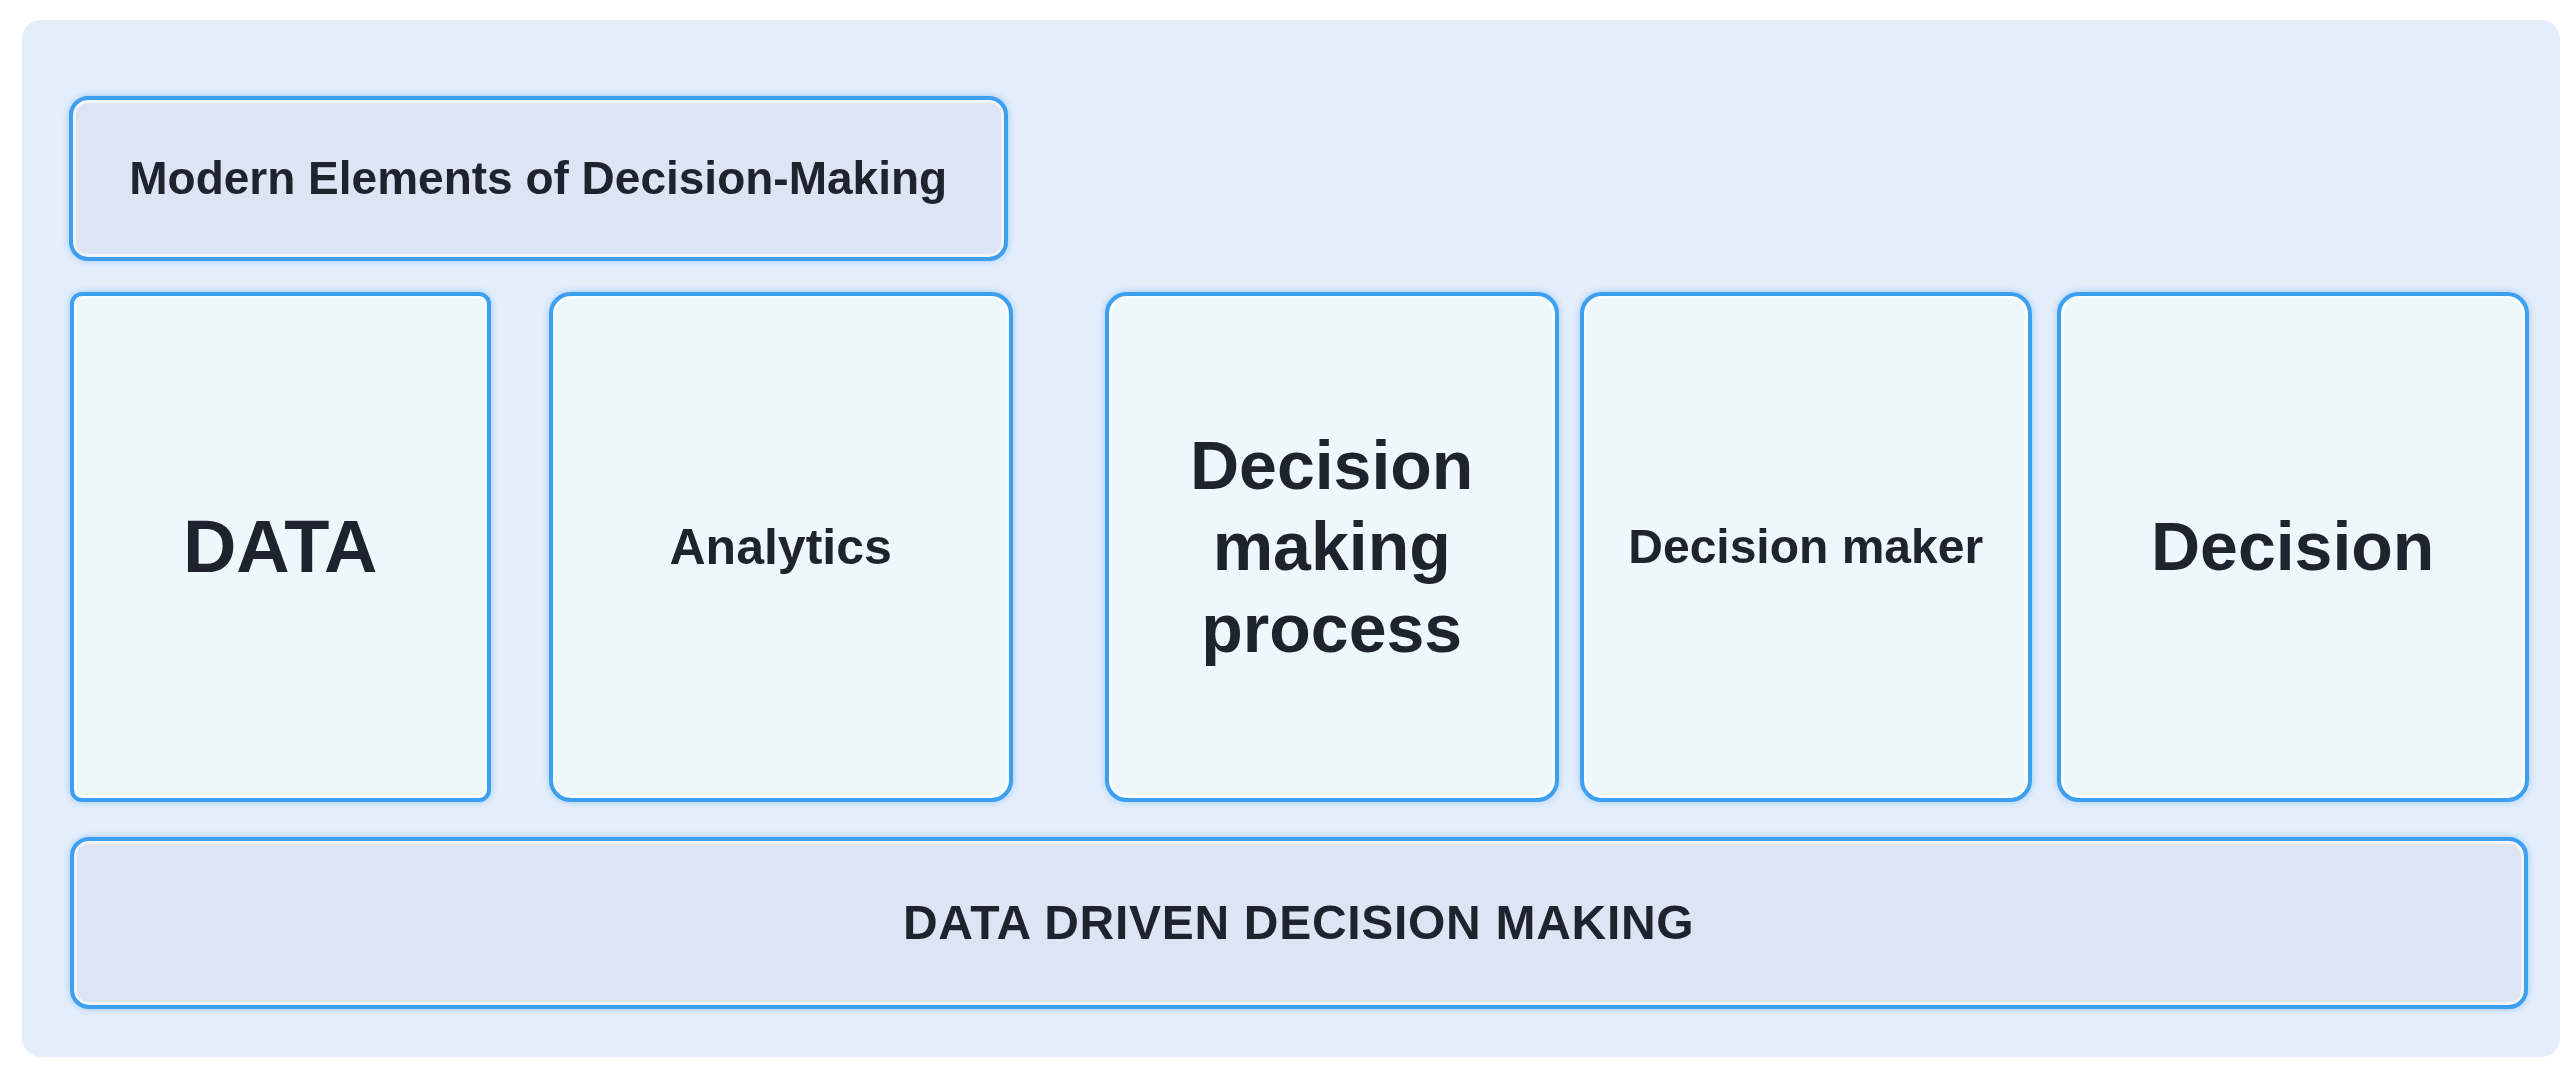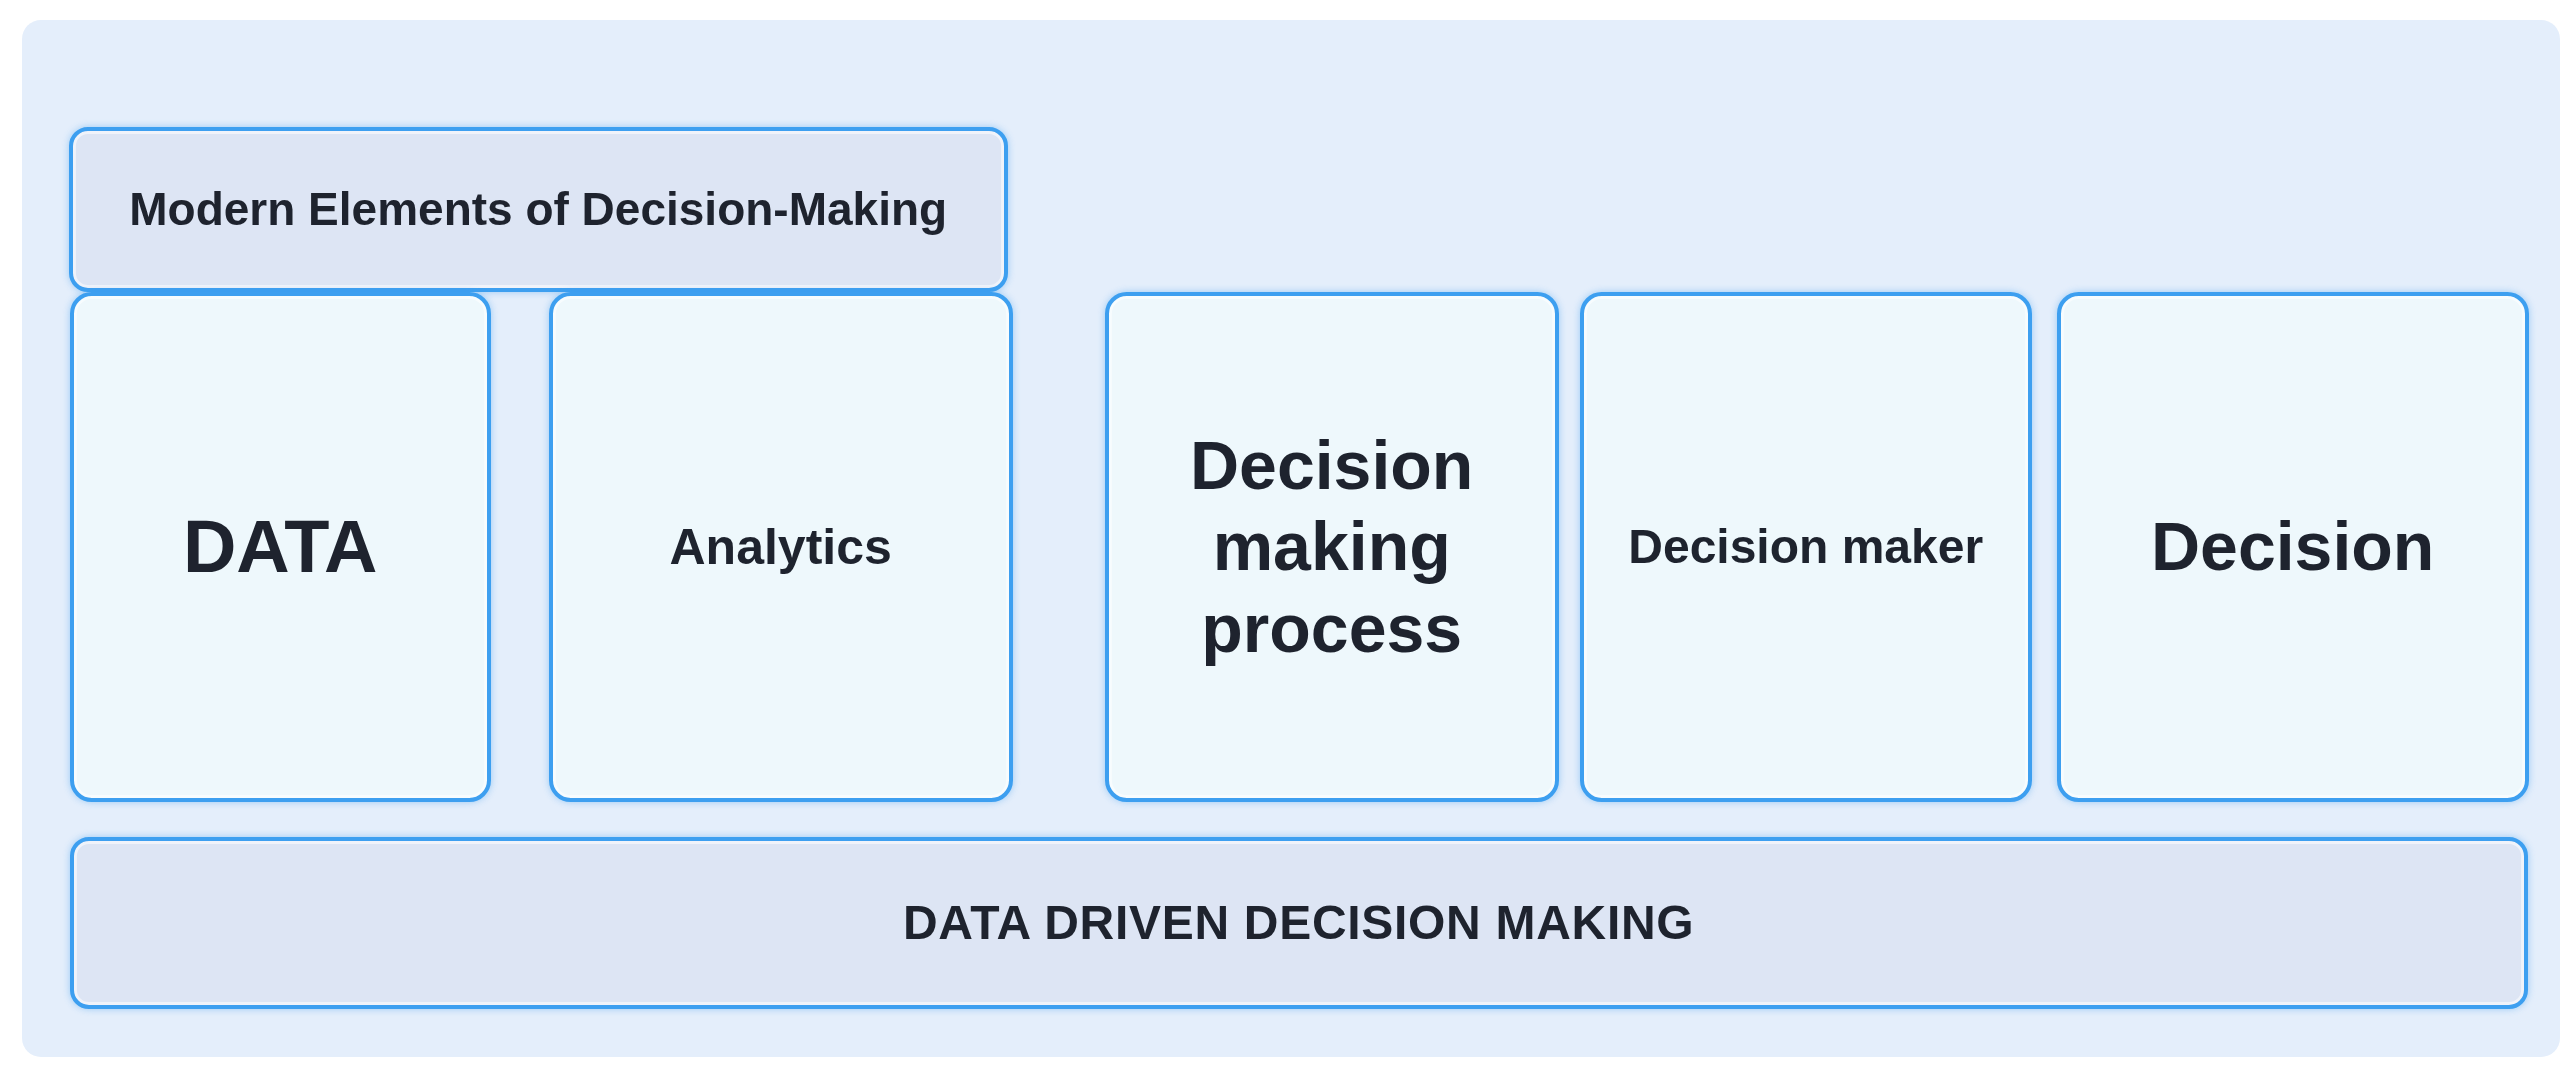--- a/index.html
+++ b/index.html
@@ -38,32 +38,31 @@
                 inset 0 0 0 2.9px rgba(255, 255, 255, 0.55);
     line-height: 1.2;
   }
   .hdr {
     background: var(--header-fill, #dde5f4);
     border-radius: 19px;
     top: 76px;
     height: 165px;
     font-size: 46px;
     white-space: nowrap;
-    margin-top: 31px;
   }
   .hdr-modern    { left: 47px;   width: 939px; }
   .hdr-classical { left: 1090px; width: 1409px; }
   .cell {
     background: var(--box-fill, #eef8fc);
     border-radius: 21.7px;
     top: 272px;
     height: 510px;
     padding: 0 26px;
   }
-  .cell-data      { left: 48px;   width: 421px; font-size: 74px; }
+  .cell-data      { left: 48px;   width: 421px; font-size: 74px; border-radius: 12px; }
   .cell-analytics { left: 527px;  width: 464px; font-size: 50px; }
   .cell-dmp       { left: 1083px; width: 454px; font-size: 68px;  }
   .cell-dm        { left: 1558px; width: 452px; font-size: 48px;  }
   .cell-decision  { left: 2035px; width: 472px; font-size: 68px;  }
   .footer-bar {
     background: var(--header-fill, #dde5f4);
     border-radius: 19px;
     left: 48px;
     top: 817px;
     width: 2458px;

